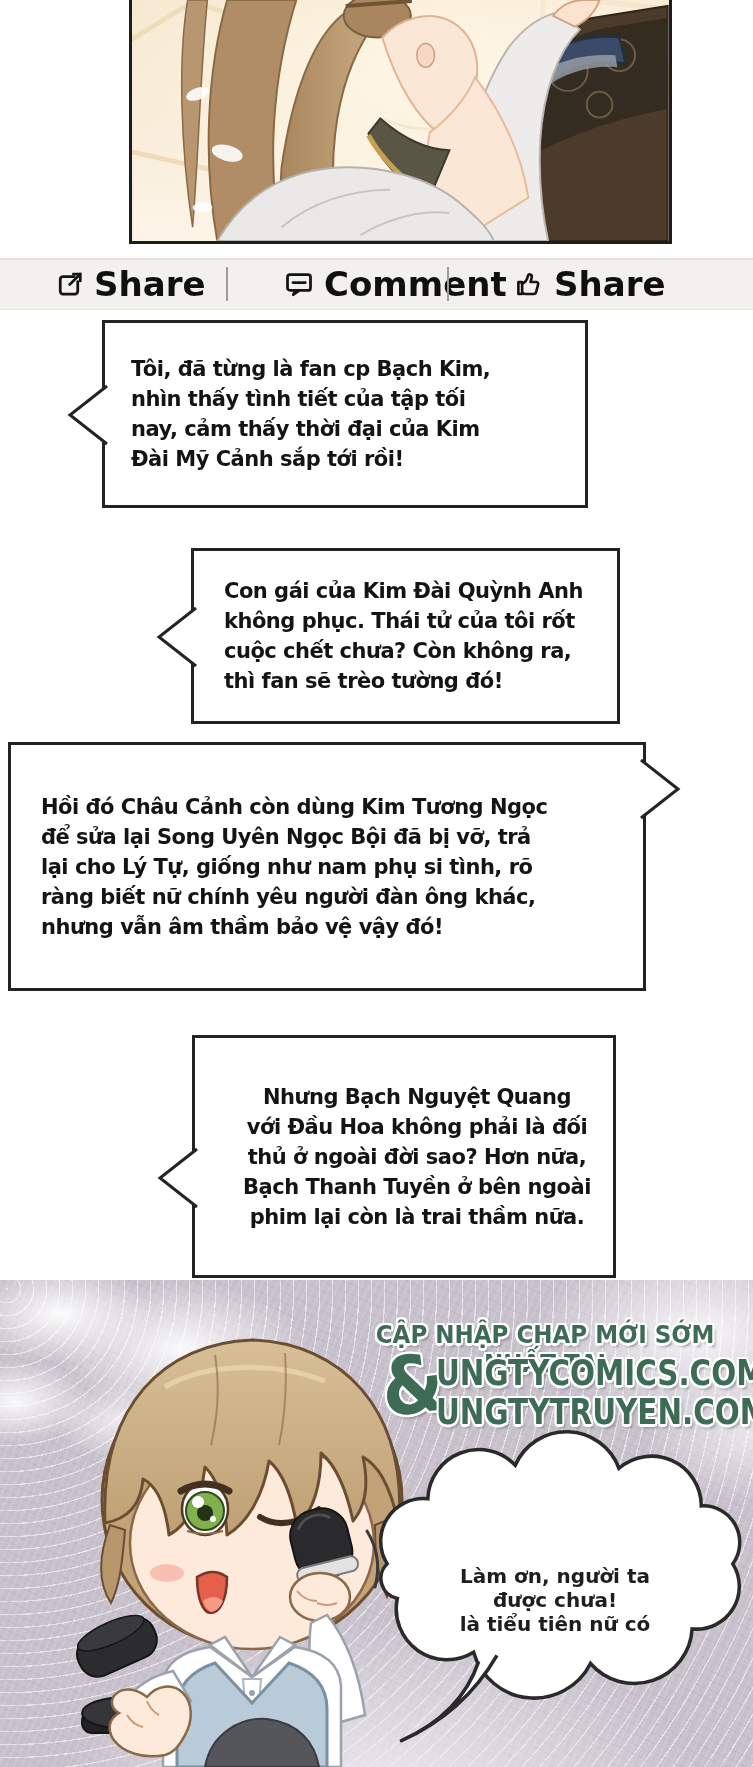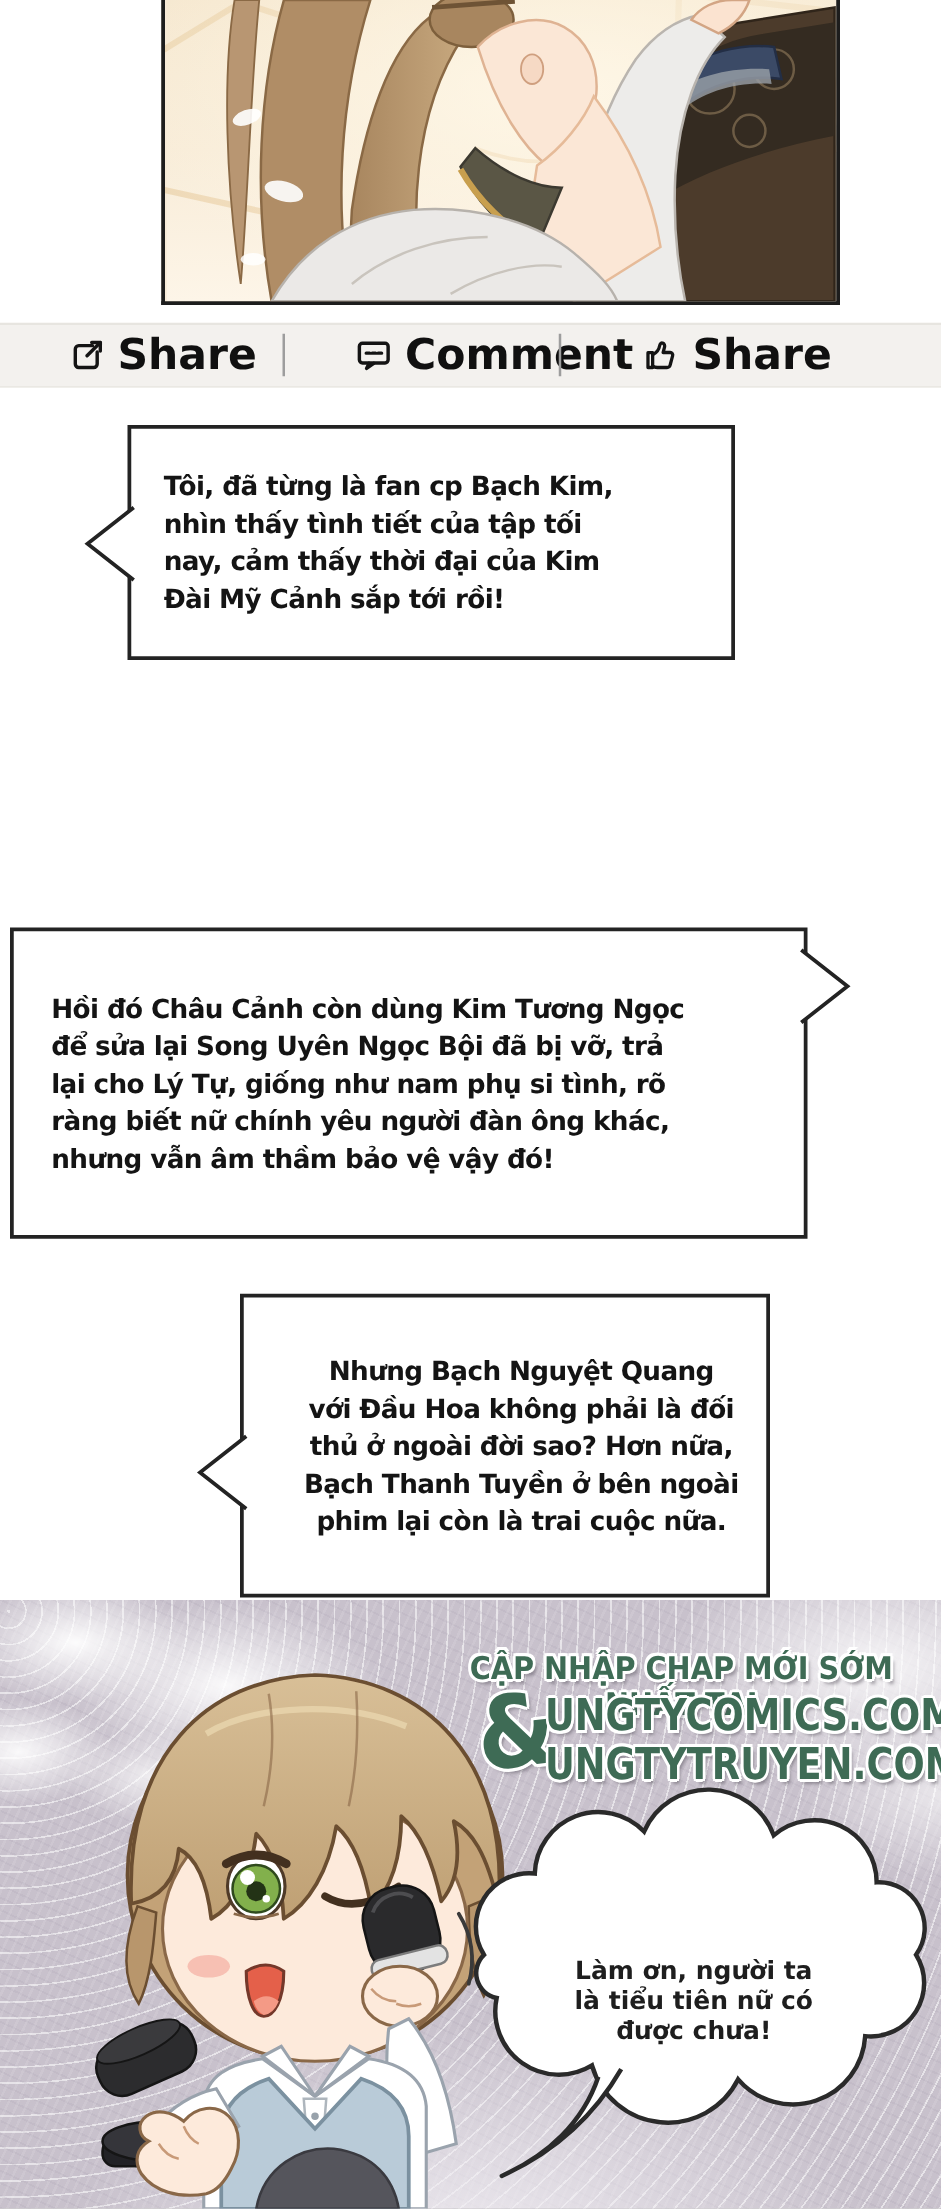--- a/index.html
+++ b/index.html
@@ -19,21 +19,21 @@
   .action svg{width:30px;height:30px;flex:0 0 auto;}
   .action .lbl{font-size:34px;font-weight:bold;color:#101010;}
   .a-share{left:54px;} .a-comment{left:284px;} .a-like{left:514px;}
   .vdiv{position:absolute;top:9px;width:2px;height:34px;background:#9d9d9d;}
   .d1{left:226px;} .d2{left:447px;}
 
   
   .bubble{position:absolute;background:#fff;border:3px solid #232323;box-sizing:border-box;
           display:flex;flex-direction:column;justify-content:center;}
   .bubble .line{white-space:nowrap;font-weight:bold;font-size:21px;line-height:30px;color:#141414;letter-spacing:-.5px;}
-  .b1{left:102px;top:340px;width:486px;height:188px;padding-left:26px;}
+  .b1{left:102px;top:320px;width:486px;height:188px;padding-left:26px;}
   .b2{left:191px;top:548px;width:429px;height:176px;padding-left:30px;}
   .b3{left:8px;top:742px;width:638px;height:249px;padding-left:30px;}
   .b4{left:192px;top:1035px;width:424px;height:243px;padding-left:26px;text-align:center;}
   .tail{position:absolute;width:42px;height:64px;}
   .tail.left{left:-38px;} .tail.right{right:-38px;}
   .b1 .tail{top:60px;} .b2 .tail{top:54px;} .b3 .tail{top:12px;} .b4 .tail{top:108px;}
 
   
   .bottom{position:absolute;left:0;top:1280px;width:753px;height:487px;background-color:#c8c1cc;
     background-image:
@@ -161,41 +161,50 @@
   <div class="bubble b1">
     <svg class="tail left" viewBox="0 0 42 64">
       <polyline points="40,3 3,32 40,61" fill="#fff" stroke="#232323" stroke-width="3"></polyline>
     </svg>
     <div class="line">Tôi, đã từng là fan cp Bạch Kim,</div>
     <div class="line">nhìn thấy tình tiết của tập tối</div>
     <div class="line">nay, cảm thấy thời đại của Kim</div>
     <div class="line">Đài Mỹ Cảnh sắp tới rồi!</div>
   </div>
 
+  <div class="bubble b2">
+    <svg class="tail left" viewBox="0 0 42 64">
+      <polyline points="40,3 3,32 40,61" fill="#fff" stroke="#232323" stroke-width="3"></polyline>
+    </svg>
+    <div class="line">Con gái của Kim Đài Quỳnh Anh</div>
+    <div class="line">không phục. Thái tử của tôi rốt</div>
+    <div class="line">cuộc chết chưa? Còn không ra,</div>
+    <div class="line">thì fan sẽ trèo tường đó!</div>
+  </div>
 
   <div class="bubble b3">
     <svg class="tail right" viewBox="0 0 42 64">
       <polyline points="2,3 39,32 2,61" fill="#fff" stroke="#232323" stroke-width="3"></polyline>
     </svg>
     <div class="line">Hồi đó Châu Cảnh còn dùng Kim Tương Ngọc</div>
     <div class="line">để sửa lại Song Uyên Ngọc Bội đã bị vỡ, trả</div>
     <div class="line">lại cho Lý Tự, giống như nam phụ si tình, rõ</div>
     <div class="line">ràng biết nữ chính yêu người đàn ông khác,</div>
     <div class="line">nhưng vẫn âm thầm bảo vệ vậy đó!</div>
   </div>
 
   <div class="bubble b4">
     <svg class="tail left" viewBox="0 0 42 64">
       <polyline points="40,3 3,32 40,61" fill="#fff" stroke="#232323" stroke-width="3"></polyline>
     </svg>
     <div class="line">Nhưng Bạch Nguyệt Quang</div>
     <div class="line">với Đầu Hoa không phải là đối</div>
     <div class="line">thủ ở ngoài đời sao? Hơn nữa,</div>
     <div class="line">Bạch Thanh Tuyền ở bên ngoài</div>
-    <div class="line">phim lại còn là trai cuộc nữa.</div>
+    <div class="line">phim lại còn là trai thầm nữa.</div>
   </div>
 
   <div class="bottom">
 
     <div class="wm1 wm-outline">CẬP NHẬP CHAP MỚI SỚM NHẤT TẠI</div>
     <div class="amp wm-outline">&amp;</div>
     <div class="sites wm-outline">
       <div>UNGTYCOMICS.COM</div>
       <div>UNGTYTRUYEN.COM</div>
     </div>
@@ -280,19 +289,19 @@
 
     <div class="cloud">
       <svg viewBox="0 0 360 300">
         <path d="M10 110 A42 42 0 0 1 50 46 A50 50 0 0 1 136 13 A55 55 0 0 1 238 16 A49 49 0 0 1 319 53
                  A36 36 0 0 1 350 110 A42 42 0 0 1 310 174 A57 57 0 0 1 210 208 A62 62 0 0 1 95 197
                  A50 50 0 0 1 20 144 A20 20 0 0 1 10 110 Z" fill="#fff" stroke="#2a2a2a" stroke-width="3.5"></path>
         <path d="M118 200 C96 238 64 266 24 284 C60 268 88 242 100 206" fill="#fff" stroke="#2a2a2a" stroke-width="3.5" stroke-linejoin="round"></path>
       </svg>
       <div class="cloud-text">
         <div>Làm ơn, người ta</div>
+        <div>được chưa!</div>
         <div>là tiểu tiên nữ có</div>
-        <div>được chưa!</div>
       </div>
     </div>
 
   </div>
 </div>
 
 </body></html>

